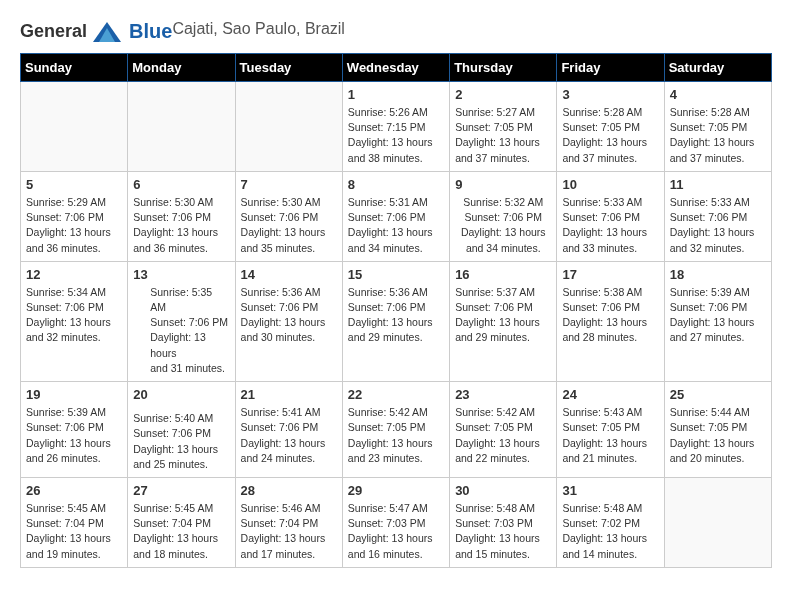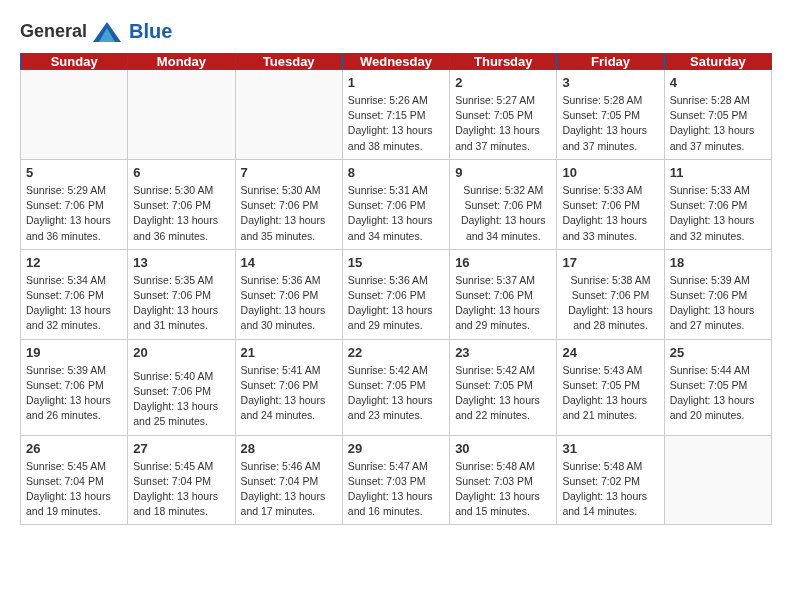--- a/index.html
+++ b/index.html
@@ -47,24 +47,24 @@
     .calendar-subtitle {
       font-size: 16px;
       color: #555;
     }
     .calendar {
       width: 100%;
       border-collapse: collapse;
       border: 1px solid #ccc;
     }
     .calendar th {
-      background-color: #b91c1c;
+      background-color: #000000;
       color: white;
-      text-align: center;
-      padding: 0 4px;
+      text-align: left;
+      padding: 6px 4px;
       font-size: 13px;
       border: 1px solid #1d5a9a;
     }
     .calendar td {
       width: calc(100% / 7);
       vertical-align: top;
       padding: 5px 5px;
       border: 1px solid #ccc;
       font-size: 10.5px;
       color: #333;
@@ -93,20 +93,21 @@
   <div class="logo">
     <span class="logo-text-general">General</span>
     <svg class="logo-icon" viewBox="0 0 28 20" xmlns="http://www.w3.org/2000/svg">
       <polygon points="0,20 14,0 28,20" fill="#1a5fa8"></polygon>
       <polygon points="6,20 14,6 22,20" fill="#4a9fd4"></polygon>
     </svg>
     <br>
     <span class="logo-text-blue">Blue</span>
   </div>
   <div class="title-block">
+    <div class="calendar-subtitle">Cajati, Sao Paulo, Brazil</div>
   </div>
 </div>
 
 <table class="calendar">
   <thead>
     <tr>
       <th>Sunday</th>
       <th>Monday</th>
       <th>Tuesday</th>
       <th>Wednesday</th>
@@ -203,21 +204,21 @@
       <tr>
         <td>
           <span class="day-number">12</span>
           <div class="day-info" style="white-space: pre-line;">Sunrise: 5:34 AM
 Sunset: 7:06 PM
 Daylight: 13 hours
 and 32 minutes.</div>
         </td>
         <td>
           <span class="day-number">13</span>
-          <div class="day-info" style="white-space: pre-line;">Sunrise: 5:35 AM
+          <div class="day-info" style="white-space: pre-line; margin-left: 17px;">Sunrise: 5:35 AM
 Sunset: 7:06 PM
 Daylight: 13 hours
 and 31 minutes.</div>
         </td>
         <td>
           <span class="day-number">14</span>
           <div class="day-info" style="white-space: pre-line;">Sunrise: 5:36 AM
 Sunset: 7:06 PM
 Daylight: 13 hours
 and 30 minutes.</div>
@@ -231,21 +232,21 @@
         </td>
         <td>
           <span class="day-number">16</span>
           <div class="day-info" style="white-space: pre-line;">Sunrise: 5:37 AM
 Sunset: 7:06 PM
 Daylight: 13 hours
 and 29 minutes.</div>
         </td>
         <td>
           <span class="day-number">17</span>
-          <div class="day-info" style="white-space: pre-line; text-align: center;">Sunrise: 5:38 AM
+          <div class="day-info" style="white-space: pre-line;">Sunrise: 5:38 AM
 Sunset: 7:06 PM
 Daylight: 13 hours
 and 28 minutes.</div>
         </td>
         <td>
           <span class="day-number">18</span>
           <div class="day-info" style="white-space: pre-line;">Sunrise: 5:39 AM
 Sunset: 7:06 PM
 Daylight: 13 hours
 and 27 minutes.</div>

